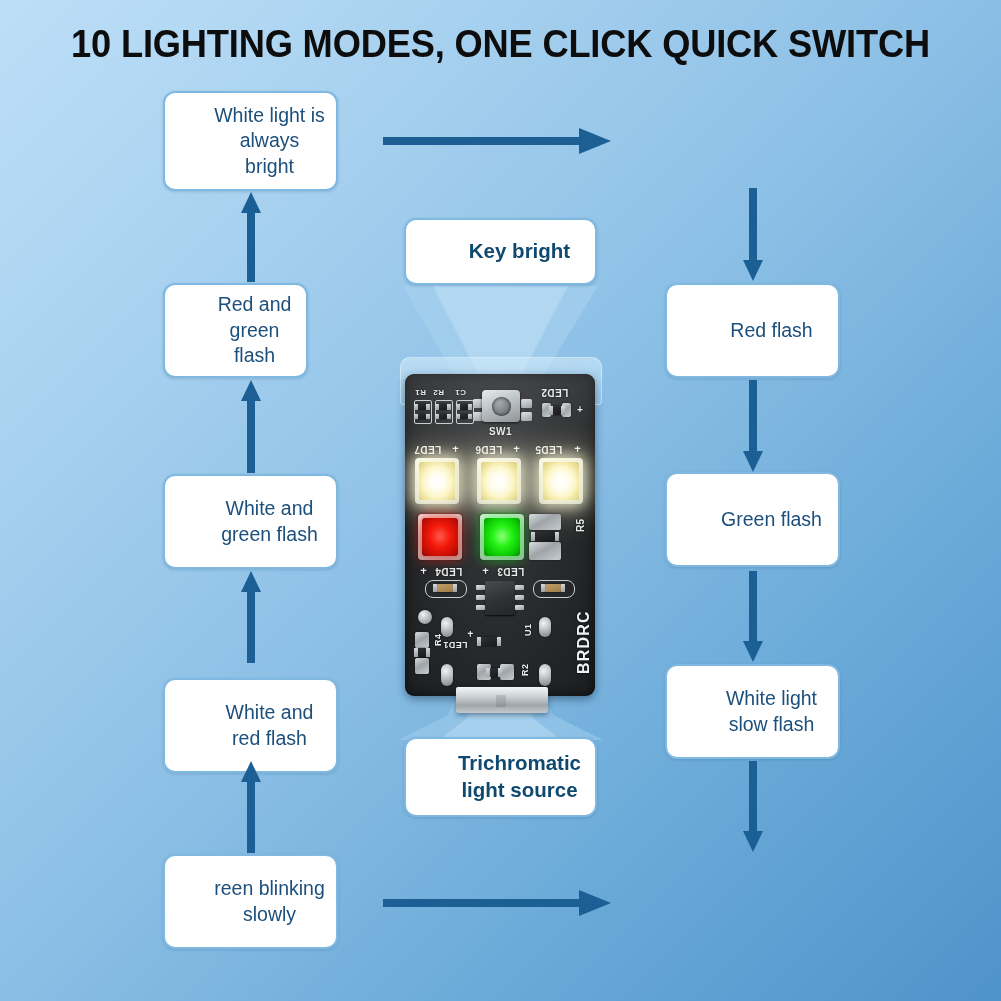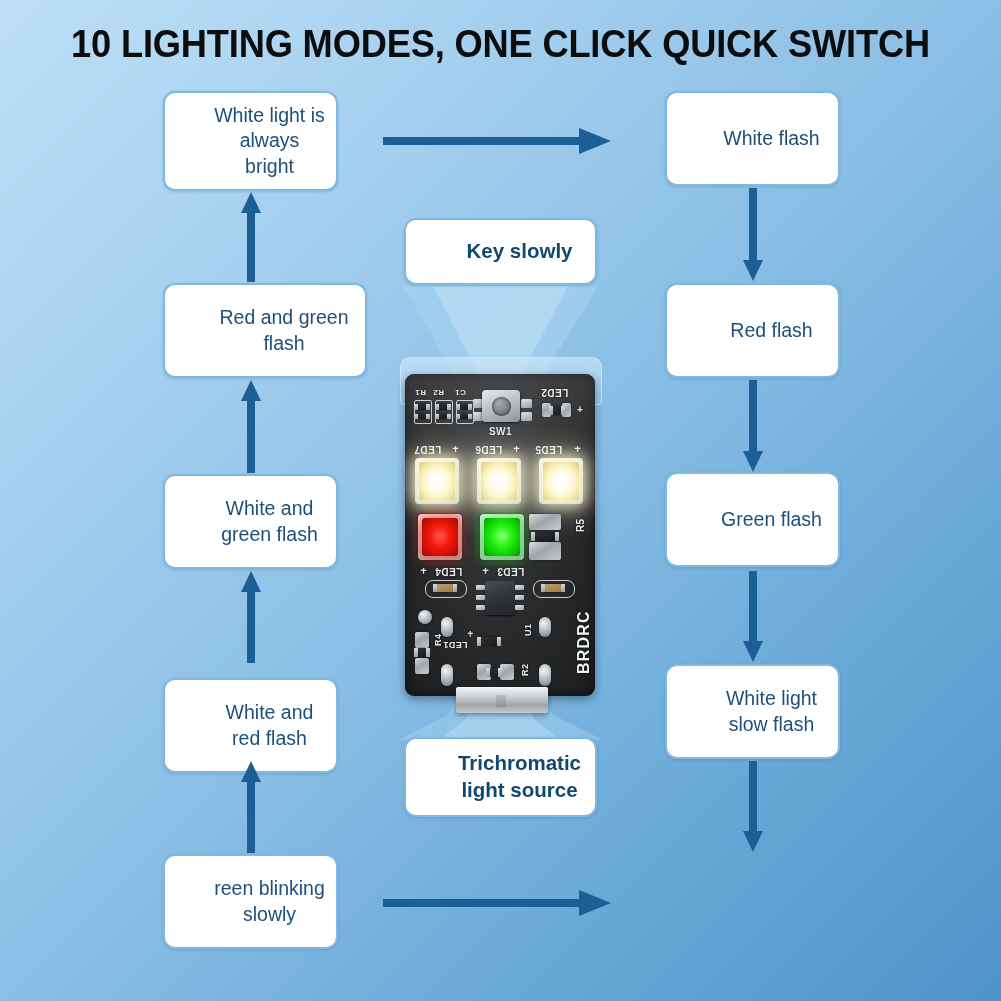--- a/index.html
+++ b/index.html
@@ -405,55 +405,52 @@
       <div class="brand" style="left:170px; top:300px;">BRDRC</div>
     </div>
 
     <div class="usb"></div>
   </div>
 
   <div class="box" style="left:163px; top:91px; width:175px; height:100px;">
     <span class="txt">White light is always bright</span>
   </div>
 
-  <div class="box" style="left:163px; top:283px; width:204px; height:95px;">
+  <div class="box" style="left:163px; top:283px; width:145px; height:95px;">
     <span class="txt">Red and green flash</span>
   </div>
 
   <div class="box" style="left:163px; top:474px; width:175px; height:95px;">
     <span class="txt">White and green flash</span>
   </div>
 
   <div class="box" style="left:163px; top:678px; width:175px; height:95px;">
     <span class="txt">White and red flash</span>
   </div>
 
   <div class="box" style="left:163px; top:854px; width:175px; height:95px;align-items:center;">
     <span class="txt">reen blinking slowly</span>
   </div>
 
-  <div class="box" style="left:665px; top:91px; width:175px; height:95px;">
-    <span class="txt">White flash</span>
-  </div>
 
   <div class="box" style="left:665px; top:283px; width:175px; height:95px;">
     <span class="txt">Red flash</span>
   </div>
 
   <div class="box" style="left:665px; top:472px; width:175px; height:95px;">
     <span class="txt">Green flash</span>
   </div>
 
   <div class="box" style="left:665px; top:664px; width:175px; height:95px;">
     <span class="txt">White light slow flash</span>
   </div>
 
 
   <div class="box bold" style="left:404px; top:218px; width:193px; height:67px;">
-    <span class="txt">Key slowly</span>
+    <span class="txt">Key bright</span>
   </div>
 
   <div class="box bold" style="left:404px; top:737px; width:193px; height:80px;">
     <span class="txt">Trichromatic light source</span>
   </div>
 
   <div class="arrow" style="left:383px; top:126px; width:230px; height:30px;">
     <svg width="230" height="30" viewBox="0 0 230 30">
       <path d="M0,11 L196,11 L196,2 L228,15 L196,28 L196,19 L0,19 Z" fill="#1c5f95"></path>
     </svg>

